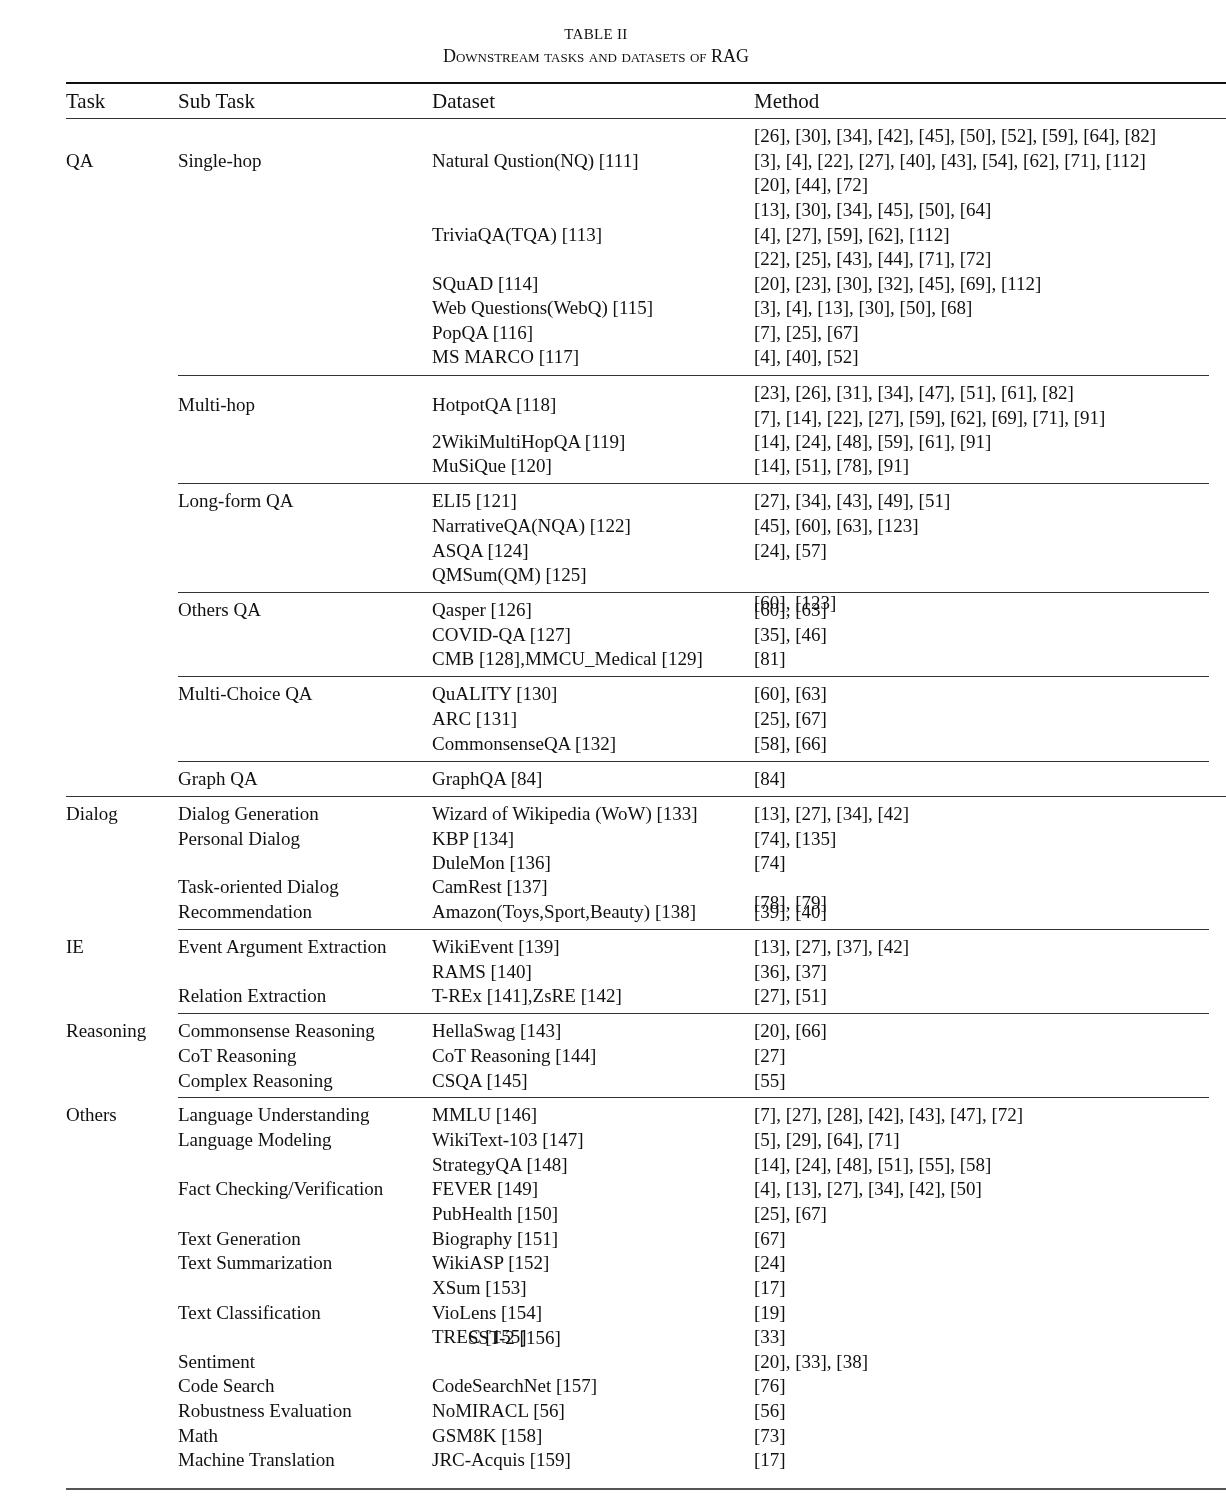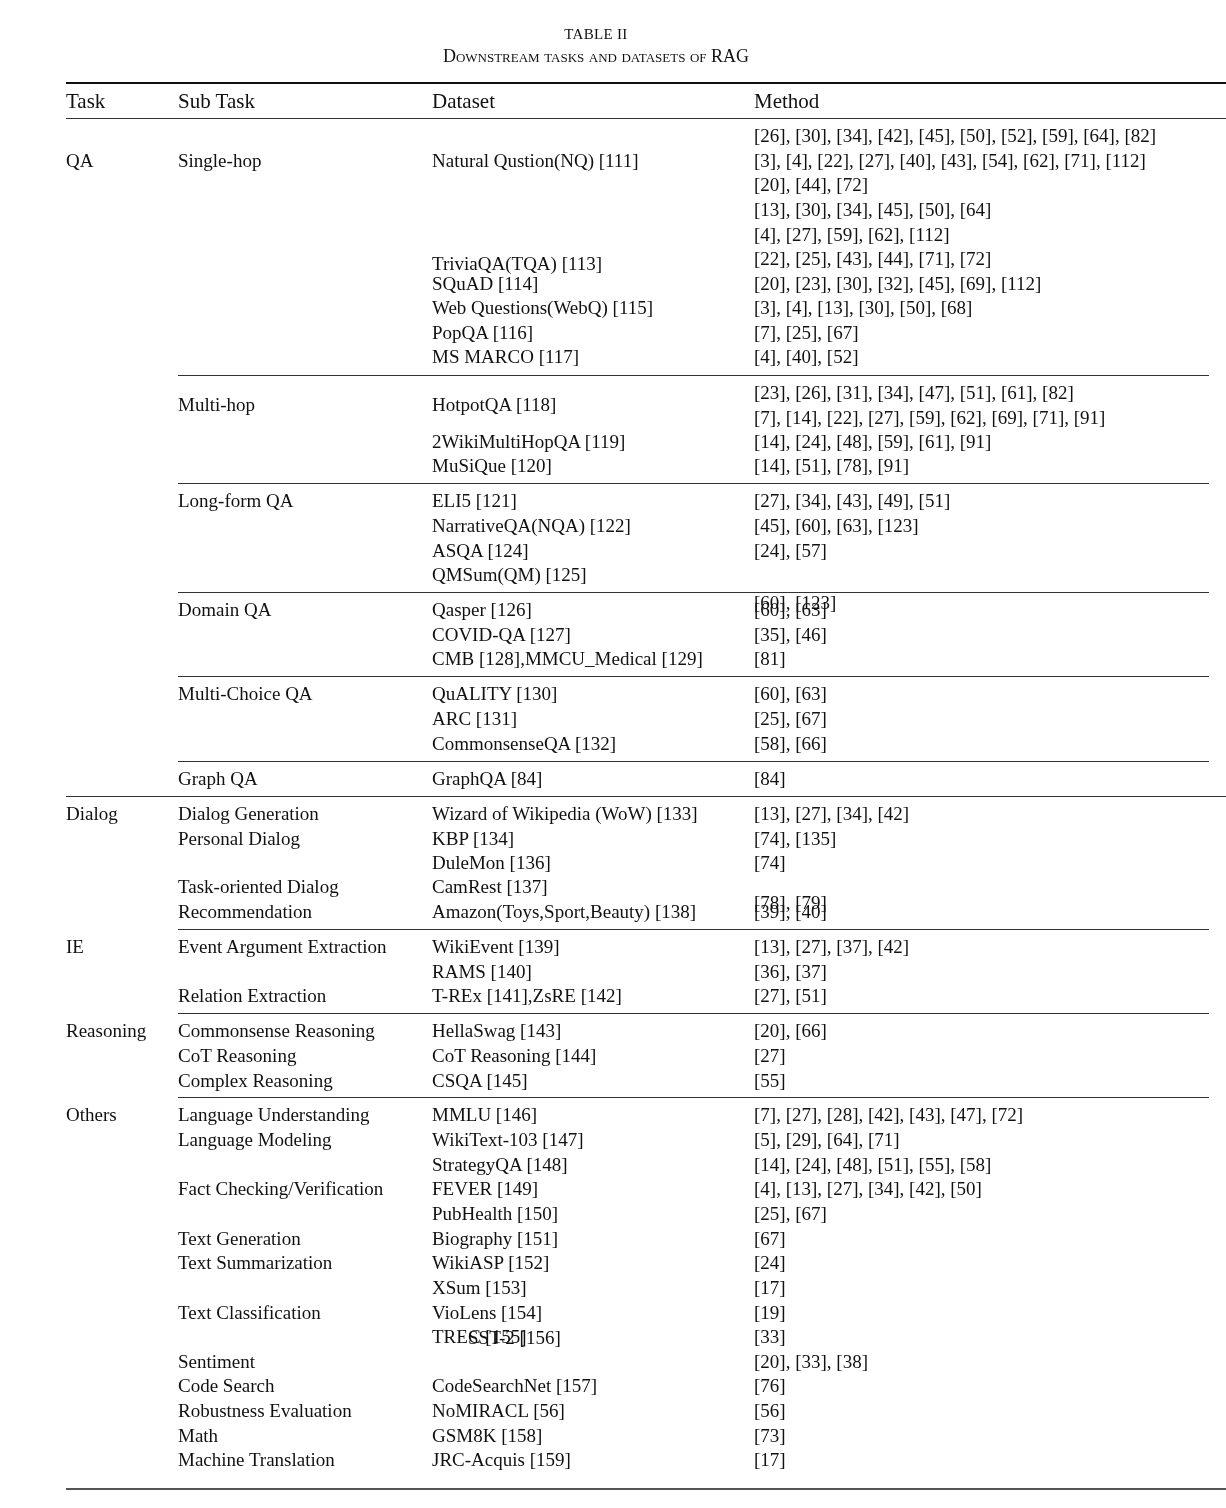--- a/index.html
+++ b/index.html
@@ -31,21 +31,21 @@
 <div class="hdr" style="left:754px">Method</div>
 <div class="rule thin" style="top:118px"></div>
 
 <div id="table-body">
     <div class="cell c-task" style="top: 148.5px;">QA</div>
     <div class="cell c-sub" style="top: 148.5px;">Single-hop</div>
     <div class="cell c-ds" style="top: 148.5px;">Natural Qustion(NQ) [111]</div>
     <div class="cell c-m" style="top: 124px;">[26], [30], [34], [42], [45], [50], [52], [59], [64], [82]</div>
     <div class="cell c-m" style="top: 148.5px;">[3], [4], [22], [27], [40], [43], [54], [62], [71], [112]</div>
     <div class="cell c-m" style="top: 173px;">[20], [44], [72]</div>
-    <div class="cell c-ds" style="top: 222.5px; margin-top: 29px;">TriviaQA(TQA) [113]</div>
+    <div class="cell c-ds" style="top: 222.5px;">TriviaQA(TQA) [113]</div>
     <div class="cell c-m" style="top: 198px;">[13], [30], [34], [45], [50], [64]</div>
     <div class="cell c-m" style="top: 222.5px;">[4], [27], [59], [62], [112]</div>
     <div class="cell c-m" style="top: 247px;">[22], [25], [43], [44], [71], [72]</div>
     <div class="cell c-ds" style="top: 272px;">SQuAD [114]</div>
     <div class="cell c-m" style="top: 272px;">[20], [23], [30], [32], [45], [69], [112]</div>
     <div class="cell c-ds" style="top: 296px;">Web Questions(WebQ) [115]</div>
     <div class="cell c-m" style="top: 296px;">[3], [4], [13], [30], [50], [68]</div>
     <div class="cell c-ds" style="top: 321px;">PopQA [116]</div>
     <div class="cell c-m" style="top: 321px;">[7], [25], [67]</div>
     <div class="cell c-ds" style="top: 345px;">MS MARCO [117]</div>
@@ -60,21 +60,21 @@
     <div class="cell c-m" style="top: 454px;">[14], [51], [78], [91]</div>
     <div class="cell c-sub" style="top: 489px;">Long-form QA</div>
     <div class="cell c-ds" style="top: 489px;">ELI5 [121]</div>
     <div class="cell c-m" style="top: 489px;">[27], [34], [43], [49], [51]</div>
     <div class="cell c-ds" style="top: 514px;">NarrativeQA(NQA) [122]</div>
     <div class="cell c-m" style="top: 514px;">[45], [60], [63], [123]</div>
     <div class="cell c-ds" style="top: 539px;">ASQA [124]</div>
     <div class="cell c-m" style="top: 539px;">[24], [57]</div>
     <div class="cell c-ds" style="top: 563px;">QMSum(QM) [125]</div>
     <div class="cell c-m" style="top: 591px;">[60], [123]</div>
-    <div class="cell c-sub" style="top: 598px;">Domain QA</div>
+    <div class="cell c-sub" style="top: 598px;">Others QA</div>
     <div class="cell c-ds" style="top: 598px;">Qasper [126]</div>
     <div class="cell c-m" style="top: 598px;">[60], [63]</div>
     <div class="cell c-ds" style="top: 623px;">COVID-QA [127]</div>
     <div class="cell c-m" style="top: 623px;">[35], [46]</div>
     <div class="cell c-ds" style="top: 647px;">CMB [128],MMCU_Medical [129]</div>
     <div class="cell c-m" style="top: 647px;">[81]</div>
     <div class="cell c-sub" style="top: 682px;">Multi-Choice QA</div>
     <div class="cell c-ds" style="top: 682px;">QuALITY [130]</div>
     <div class="cell c-m" style="top: 682px;">[60], [63]</div>
     <div class="cell c-ds" style="top: 707px;">ARC [131]</div>

